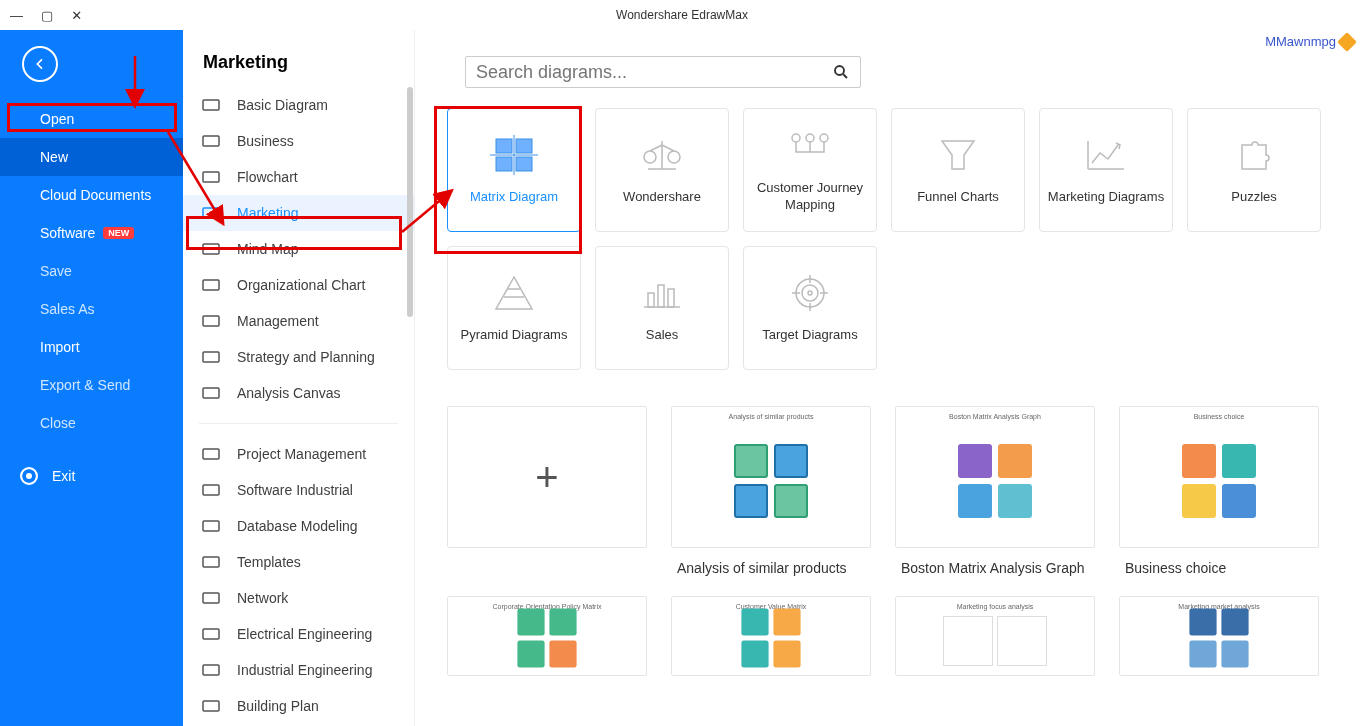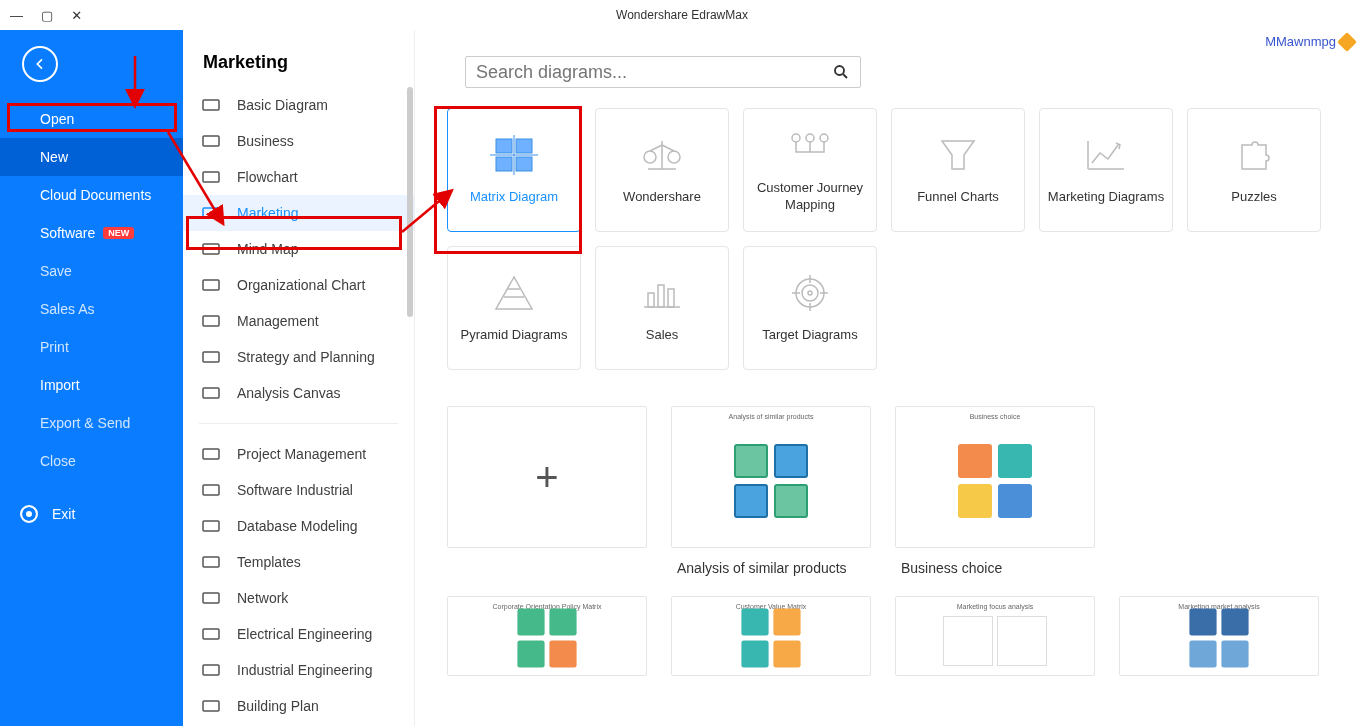--- a/index.html
+++ b/index.html
@@ -101,23 +101,20 @@
         <div class="item">
           <span>Software</span>
           <span class="new-badge">NEW</span>
         </div>
         <div class="item dim">
           <span>Save</span>
         </div>
         <div class="item dim">
           <span>Sales As</span>
         </div>
-        <div class="item dim">
-          <span>Print</span>
-        </div>
         <div class="item">
           <span>Import</span>
         </div>
         <div class="item dim">
           <span>Export &amp; Send</span>
         </div>
         <div class="item dim">
           <span>Close</span>
         </div>
         <div style="height: 14px;"></div>
@@ -391,20 +388,32 @@
           <div class="tthumb">
             <div class="mock-title">Analysis of similar products</div>
             <div class="mock-quad" style="margin-top:8px;">
               <div style="left:0;top:0;background:#6bc5a0;border:2px solid #2e9e73"></div>
               <div style="right:0;top:0;background:#4aa3df;border:2px solid #1f6fa8"></div>
               <div style="left:0;bottom:0;background:#4aa3df;border:2px solid #1f6fa8"></div>
               <div style="right:0;bottom:0;background:#6bc5a0;border:2px solid #2e9e73"></div>
             </div>
           </div>
           <div class="tlabel">Analysis of similar products</div>
+        </div>
+        <div class="tcard">
+          <div class="tthumb">
+            <div class="mock-title">Boston Matrix Analysis Graph</div>
+            <div class="mock-quad" style="margin-top:8px;">
+              <div style="left:0;top:0;background:#8a64c9"></div>
+              <div style="right:0;top:0;background:#f39c4b"></div>
+              <div style="left:0;bottom:0;background:#4aa3df"></div>
+              <div style="right:0;bottom:0;background:#5fc0d1"></div>
+            </div>
+          </div>
+          <div class="tlabel">Boston Matrix Analysis Graph</div>
         </div>
         <div class="tcard">
           <div class="tthumb">
             <div class="mock-title">Business choice</div>
             <div class="mock-quad" style="margin-top:8px;">
               <div style="left:0;top:0;background:#f28b4b"></div>
               <div style="right:0;top:0;background:#37b7b0"></div>
               <div style="left:0;bottom:0;background:#f7c948"></div>
               <div style="right:0;bottom:0;background:#4a8fd8"></div>
             </div>

